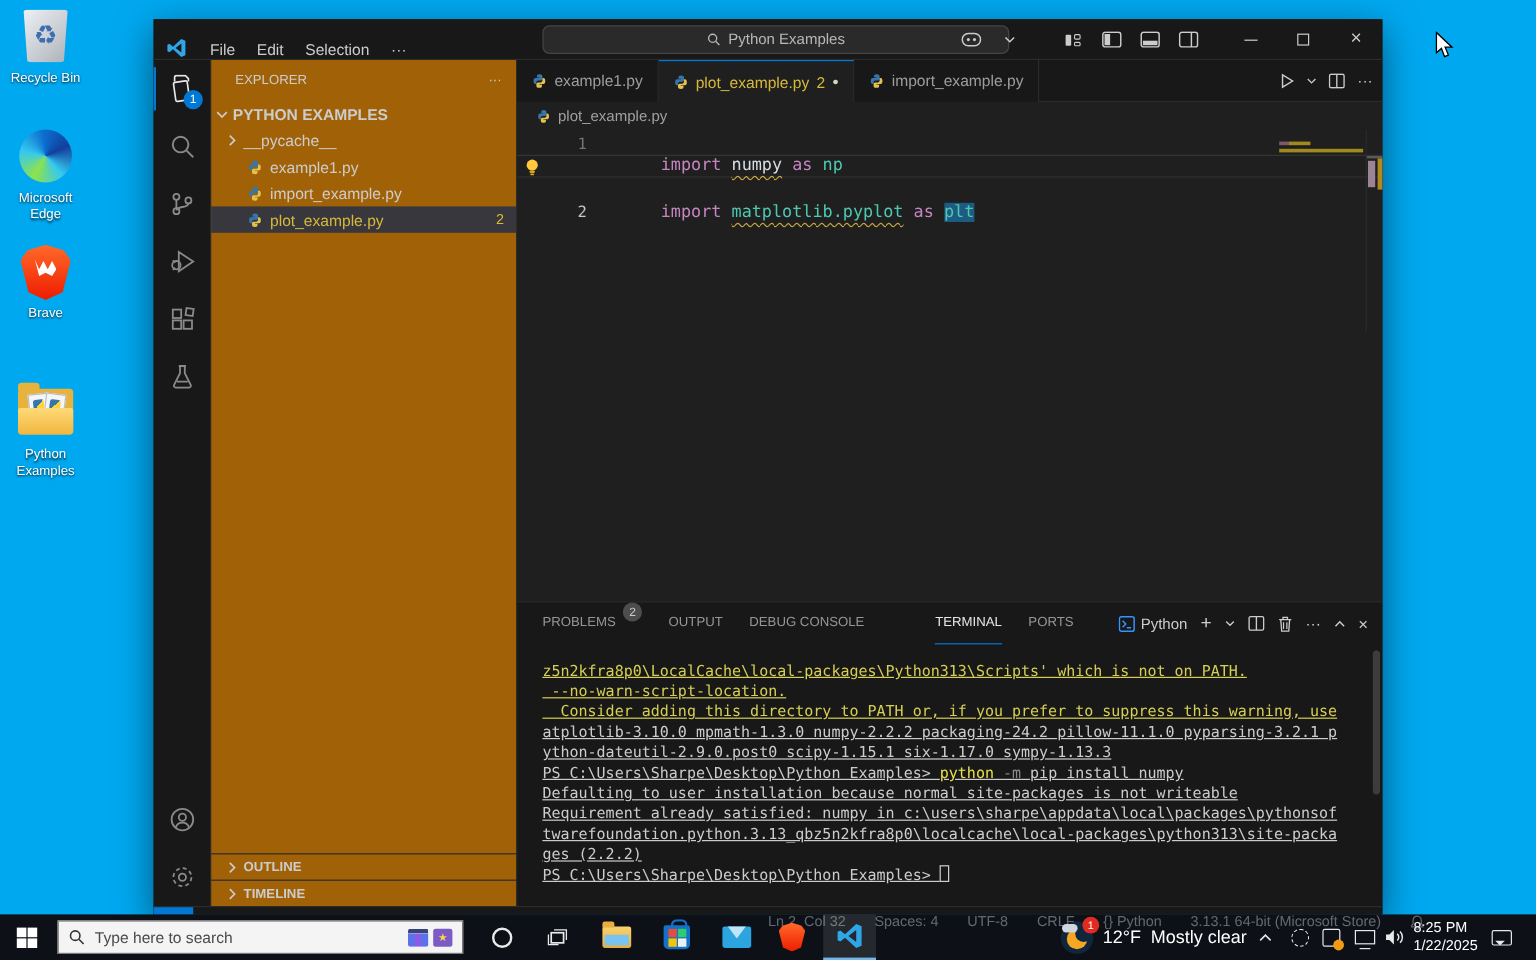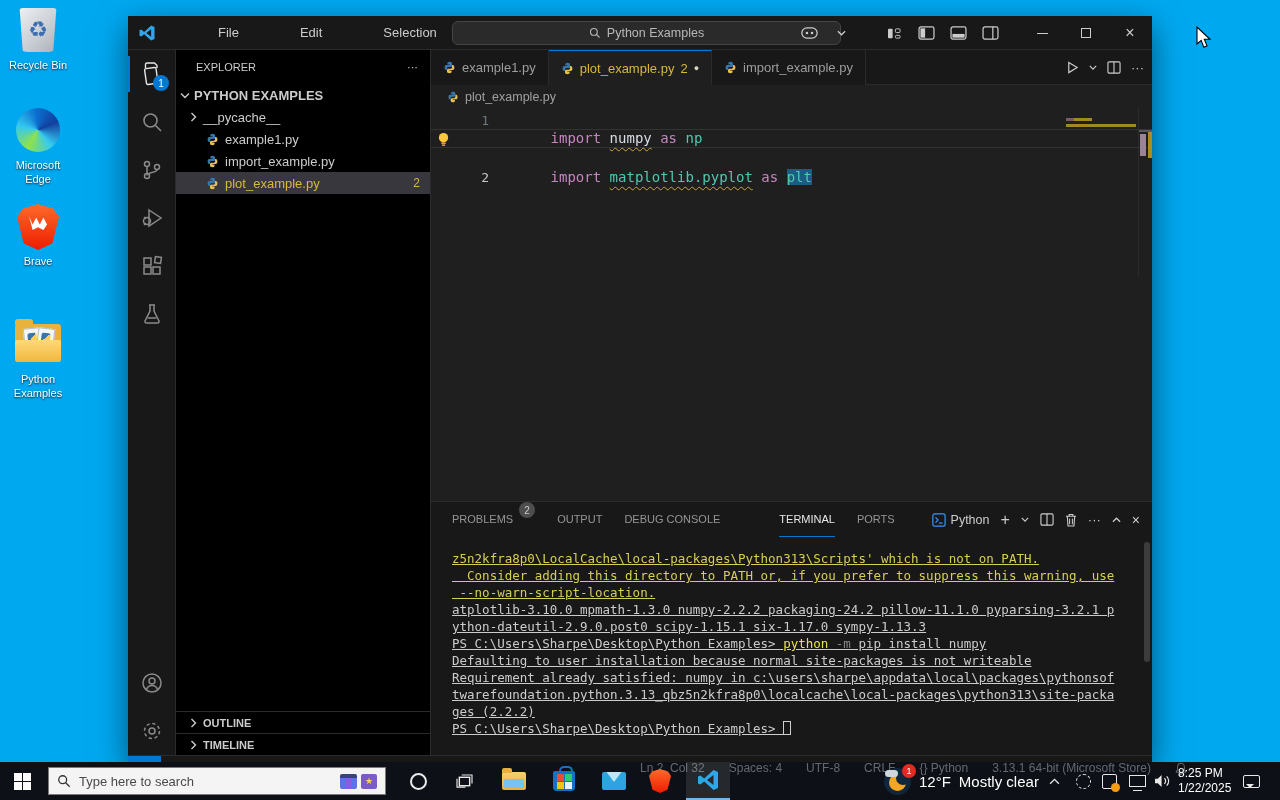--- a/index.html
+++ b/index.html
@@ -18,34 +18,34 @@
   .pyfolder { width:46px; height:38px; margin:4px auto 0 auto; position:relative; }
   .pyfolder .back { position:absolute; left:0; top:0; width:46px; height:38px; background:#e8b33c; border-radius:3px; }
   .pyfolder .back::before { content:""; position:absolute; top:-5px; left:0; width:18px; height:6px; background:#e8b33c; border-radius:3px 3px 0 0; }
   .pyfolder .page { position:absolute; left:9px; top:4px; width:17px; height:24px; background:#f4f6f8; border:1px solid #b9bec4; transform:rotate(-6deg); }
   .pyfolder .page2 { left:22px; transform:rotate(7deg); }
   .pyfolder .page i { display:block; margin:4px auto 0 auto; width:9px; height:9px; border-radius:2px; background:linear-gradient(135deg,#3776ab 50%,#ffd43b 50%); }
   .pyfolder .front { position:absolute; left:0; bottom:0; width:46px; height:22px; background:linear-gradient(180deg,#ffd978,#f0b73e); border-radius:2px 2px 3px 3px; }
 
   
   .win { position:absolute; left:128px; top:16px; width:1024px; height:746px; background:#1f1f1f; box-shadow:0 10px 30px rgba(0,0,0,.5); font-size:13px; color:#ccc; }
-  .titlebar { position:absolute; left:0; top:0; width:100%; height:34px; background:#181818; border-bottom:1px solid #2b2b2b; display:flex; align-items:center;gap:43px; }
+  .titlebar { position:absolute; left:0; top:0; width:100%; height:34px; background:#181818; border-bottom:1px solid #2b2b2b; display:flex; align-items:flex-end; }
   .menu-item { padding:0 9px; color:#ccc; font-size:13px; }
   .nav-arrow { color:#b8b8b8; font-size:15px; padding:0 8px; }
   .cmdcenter { position:absolute; left:324px; top:5px; width:389px; height:24px; background:#2a2a2a; border:1px solid #454545; border-radius:6px; color:#b8b8b8; display:flex; align-items:center; justify-content:center; font-size:12.5px; gap:6px; }
   .wc { width:44px; height:33px; display:flex; align-items:center; justify-content:center; color:#ccc; }
   .titl-right { position:absolute; right:0; top:0; height:34px; display:flex; align-items:center; }
   .layout-ic { width:26px; height:20px; margin:0 3px; display:flex; align-items:center; justify-content:center; }
 
   .activitybar { position:absolute; left:0; top:34px; width:48px; bottom:7px; background:#181818; border-right:1px solid #2b2b2b; }
   .ab-item { width:48px; height:48px; display:flex; align-items:center; justify-content:center; position:relative; }
   .ab-item.active::before { content:""; position:absolute; left:0; top:6px; bottom:6px; width:2px; background:#0078d4; }
   .ab-badge { position:absolute; right:7px; bottom:7px; min-width:16px; height:16px; border-radius:8px; background:#0078d4; color:#fff; font-size:10px; display:flex; align-items:center; justify-content:center; }
 
-  .sidebar { position:absolute; left:48px; top:34px; width:255px; bottom:7px; background:#000000; border-right:1px solid #2b2b2b; }
+  .sidebar { position:absolute; left:48px; top:34px; width:255px; bottom:7px; background:#a16207; border-right:1px solid #2b2b2b; }
   .sb-head { height:34px; display:flex; align-items:center; padding:0 12px 0 20px; font-size:11px; color:#cccccc; }
   .sb-root { height:22px; display:flex; align-items:center; gap:4px; font-weight:bold; font-size:13px; color:#ccc; padding-left:4px; }
   .frow { height:22px; display:flex; align-items:center; gap:6px; padding-left:30px; font-size:13px; color:#cccccc; position:relative; }
   .frow.folder { padding-left:14px; }
   .frow.sel { background:#37373d; }
   .warnY { color:#d7b93a !important; }
   .fbadge { position:absolute; right:10px; color:#d7b93a; font-size:12px; }
   .sb-bottom { position:absolute; left:0; right:0; bottom:0; }
   .sb-sec { height:22px; border-top:1px solid #2b2b2b; display:flex; align-items:center; gap:6px; padding-left:14px; font-size:11px; font-weight:bold; color:#ccc; }
 
@@ -479,22 +479,22 @@
         <span>
             <svg width="9" height="6" viewBox="0 0 10 6">
               <path d="M1 5l4-4 4 4" fill="none" stroke="#ccc" stroke-width="1.4"></path>
             </svg>
           </span>
         <span style="font-size:14px">×</span>
       </div>
     </div>
     <div class="termbox">
       <div class="tline twarn">z5n2kfra8p0\LocalCache\local-packages\Python313\Scripts' which is not on PATH.</div>
+      <div class="tline twarn"> --no-warn-script-location.</div>
       <div class="tline twarn">  Consider adding this directory to PATH or, if you prefer to suppress this warning, use</div>
-      <div class="tline twarn"> --no-warn-script-location.</div>
       <div class="tline">atplotlib-3.10.0 mpmath-1.3.0 numpy-2.2.2 packaging-24.2 pillow-11.1.0 pyparsing-3.2.1 p</div>
       <div class="tline">ython-dateutil-2.9.0.post0 scipy-1.15.1 six-1.17.0 sympy-1.13.3</div>
       <div class="tline"><span>PS C:\Users\Sharpe\Desktop\Python Examples&gt; </span><span class="tcmd">python</span><span class="tdim"> -m</span><span> pip install numpy</span></div>
       <div class="tline">Defaulting to user installation because normal site-packages is not writeable</div>
       <div class="tline">Requirement already satisfied: numpy in c:\users\sharpe\appdata\local\packages\pythonsof</div>
       <div class="tline">twarefoundation.python.3.13_qbz5n2kfra8p0\localcache\local-packages\python313\site-packa</div>
       <div class="tline">ges (2.2.2)</div>
       <div class="tline"><span>PS C:\Users\Sharpe\Desktop\Python Examples&gt; </span><span class="cur"></span></div>
     </div>
     <div class="pscroll"></div>

